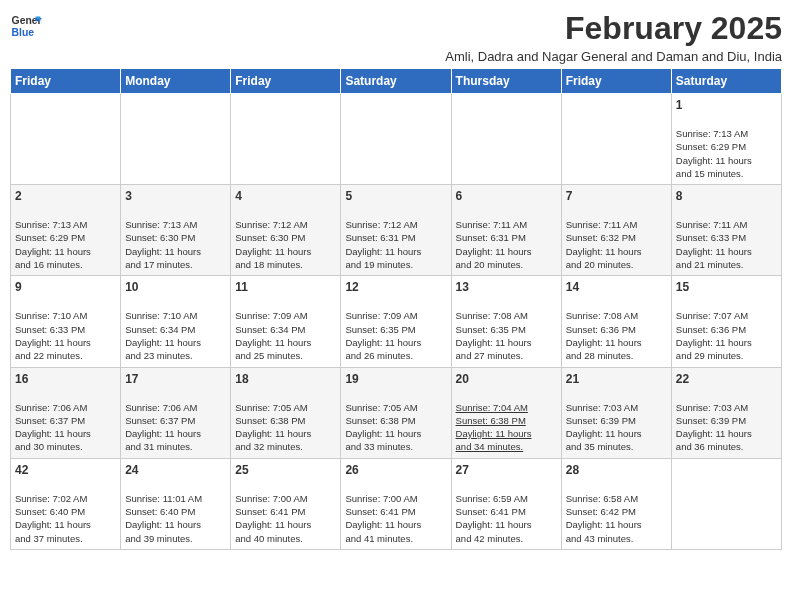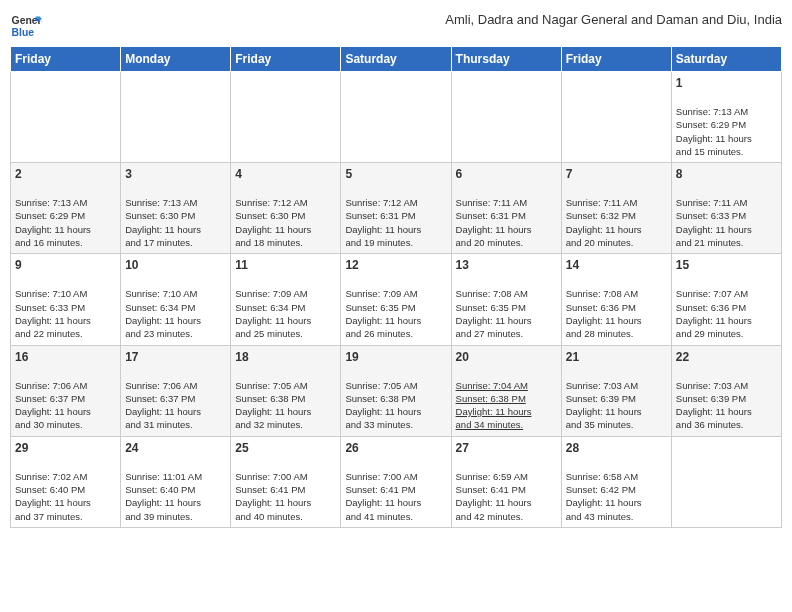--- a/index.html
+++ b/index.html
@@ -90,20 +90,21 @@
 <div class="header">
   <div class="logo">
     <svg class="logo-icon" viewBox="0 0 40 40">
       <text x="2" y="18" font-size="13" font-weight="bold" fill="#333">General</text>
       <text x="2" y="32" font-size="13" font-weight="bold" fill="#2266cc">Blue</text>
       <polygon points="32,8 38,14 32,14" fill="#2266cc"></polygon>
       <polygon points="32,8 38,14 38,8" fill="#1a99dd"></polygon>
     </svg>
   </div>
   <div class="title-block">
+    <div class="month-year">February 2025</div>
     <div class="subtitle">Amli, Dadra and Nagar General and Daman and Diu, India</div>
   </div>
 </div>
 
 <table class="calendar">
   <thead>
     <tr>
     <th>Friday</th>
         <th>Monday</th>
         <th>Friday</th>
@@ -277,21 +278,21 @@
         <td>
           <span class="day-num">22</span>
           <div class="day-info" style="white-space: pre-line;">Sunrise: 7:03 AM
 Sunset: 6:39 PM
 Daylight: 11 hours
 and 36 minutes.</div>
         </td>
       </tr>
       <tr>
         <td>
-          <span class="day-num">29</span>
+          <span class="day-num">42</span>
           <div class="day-info" style="white-space: pre-line;">Sunrise: 7:02 AM
 Sunset: 6:40 PM
 Daylight: 11 hours
 and 37 minutes.</div>
         </td>
         <td>
           <span class="day-num">24</span>
           <div class="day-info" style="white-space: pre-line;">Sunrise: 11:01 AM
 Sunset: 6:40 PM
 Daylight: 11 hours

